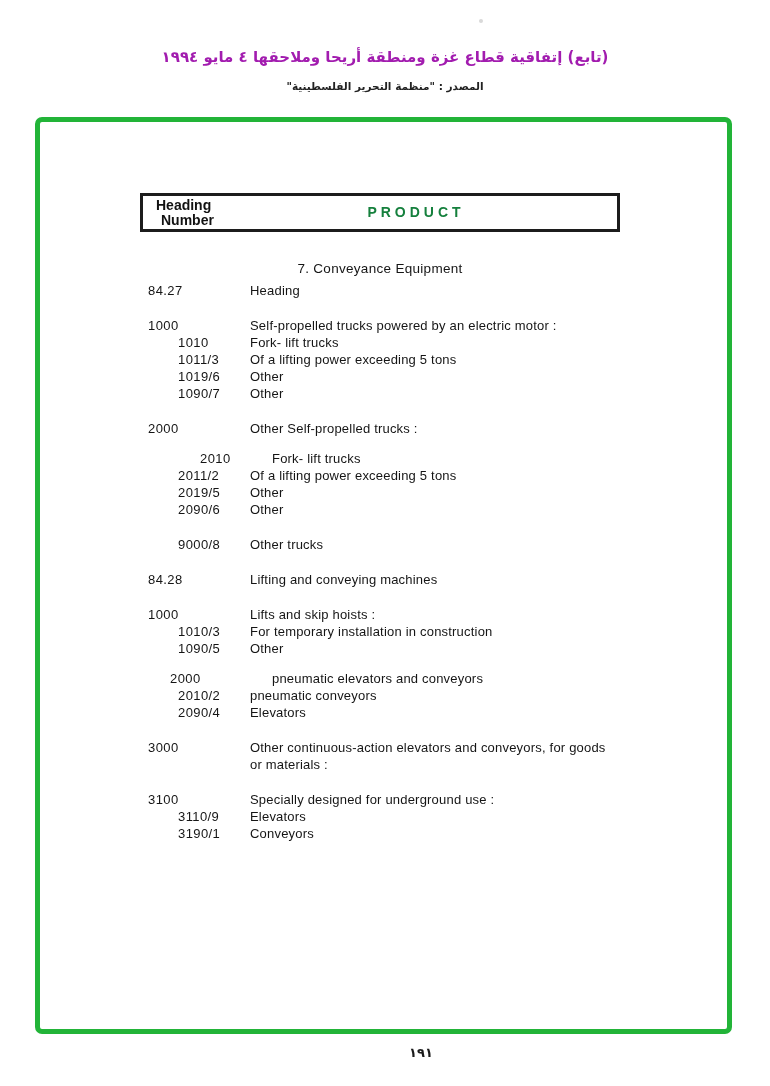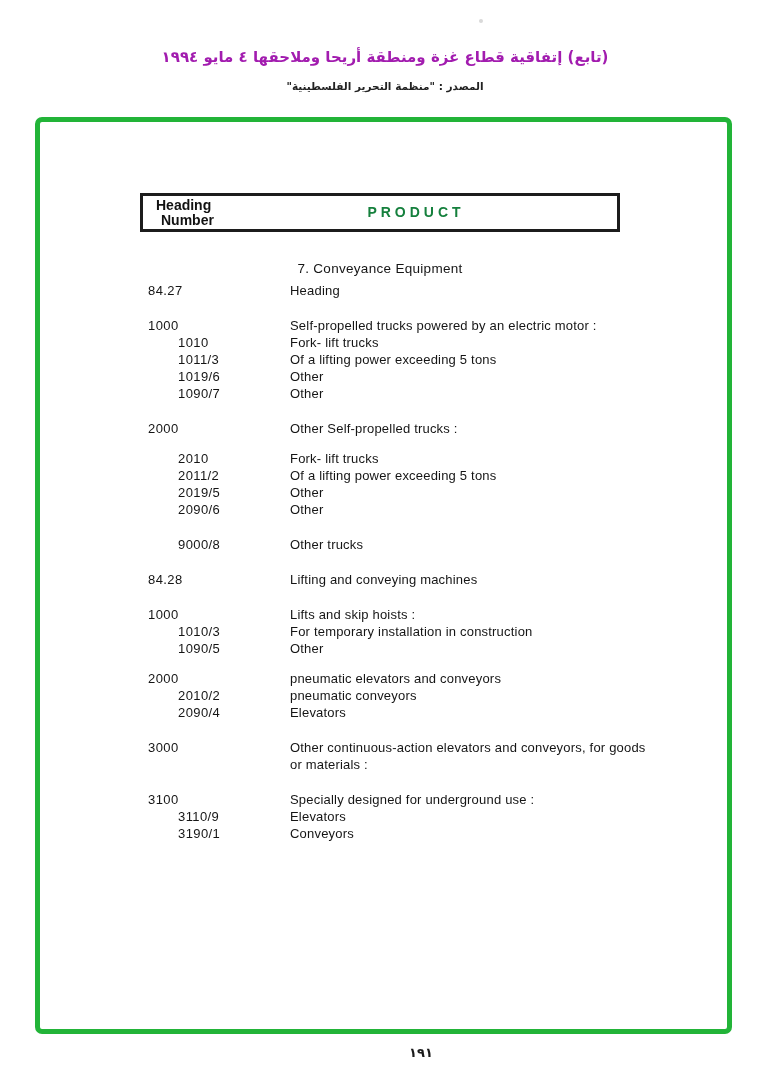--- a/index.html
+++ b/index.html
@@ -47,26 +47,26 @@
   .section-title {
     position:absolute; left:140px; top:247px; width:480px;
     text-align:center; font-size:13.5px; color:#151515; letter-spacing:0.3px;margin-top:14px;
   }
 
   
   .rows {
     position:absolute; left:140px; top:282px; width:510px;
     font-size:13px; line-height:17px; color:#151515;
   }
-  .row { display:flex;gap:40px; }
+  .row { display:flex; }
   .row .code { width:110px; flex:0 0 110px; padding-left:8px; letter-spacing:0.4px; }
   .row .code.ind { padding-left:38px; }
   .row .desc { flex:1; letter-spacing:0.2px; }
   .gap-lg { margin-top:18px; }
-  .gap-md { margin-top:13px; }
+  .gap-md { margin-top:13px;margin-left:22px; }
 
   
   .page-num {
     position:absolute; left:0; right:0; top:1045px; text-align:center;
     padding-left:72px; font-weight:bold; font-size:13px; color:#1b1b1b;
     direction:rtl;
   }
 
   
   .speck { position:absolute; left:479px; top:19px; width:4px; height:4px;

